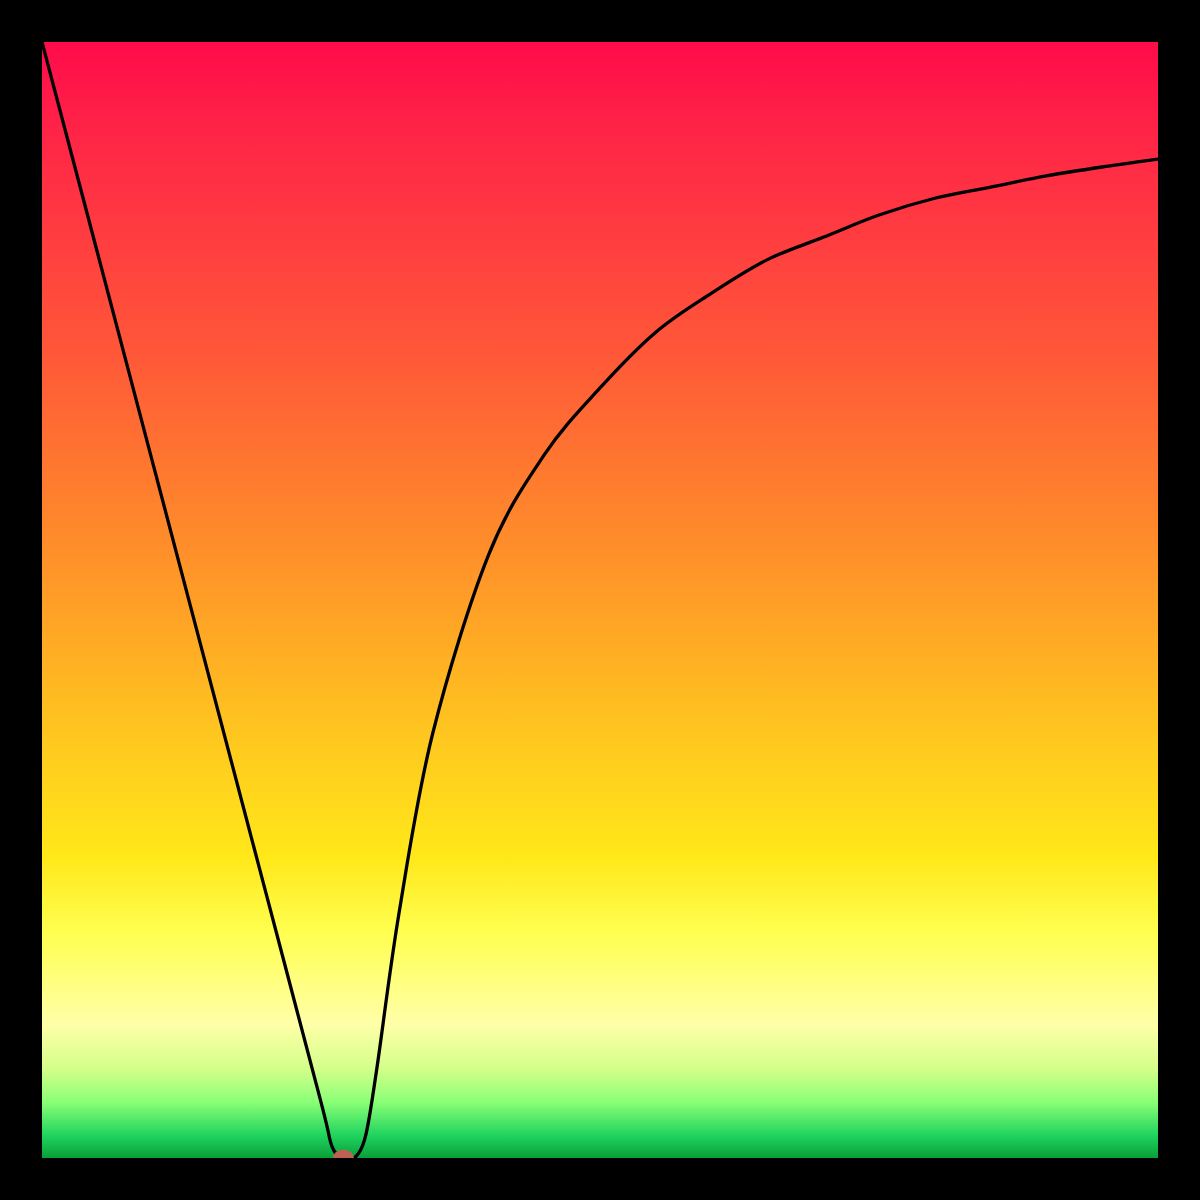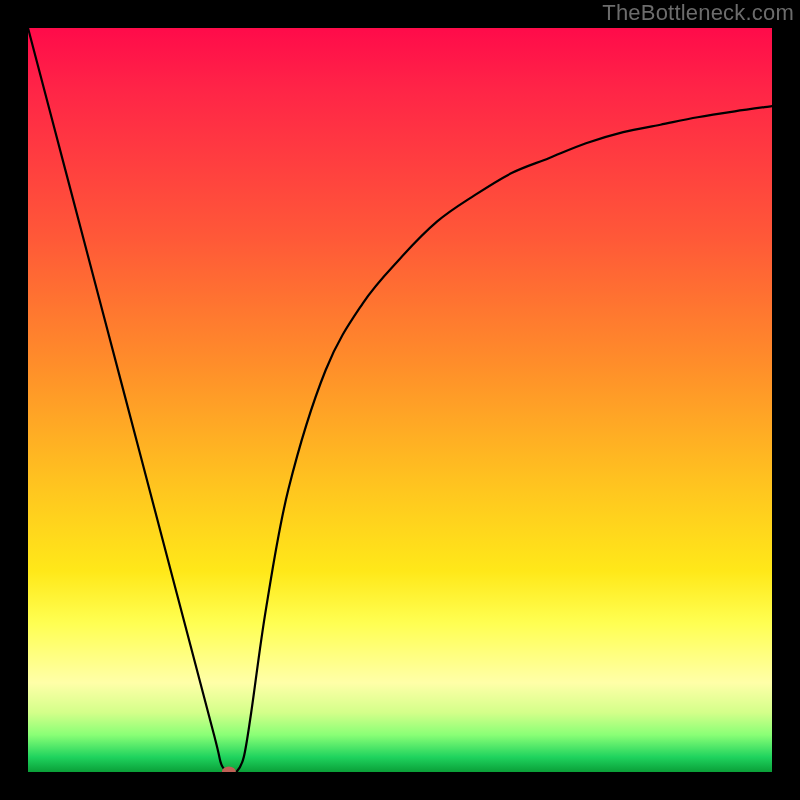--- a/index.html
+++ b/index.html
@@ -67,15 +67,14 @@
 
     <svg class="curve" viewBox="0 0 744 744" preserveAspectRatio="none">
 
       <path d="M0.00,0.00 C6.20,23.56 24.80,94.24 37.20,141.36 C49.60,188.48 62.00,235.60 74.40,282.72 C86.80,329.84 99.20,376.96 111.60,424.08 C124.00,471.20 136.40,518.32 148.80,565.44 C161.20,612.56 178.56,678.28 186.00,706.80 C193.44,735.32 190.96,730.36 193.44,736.56 C195.92,742.76 198.40,742.76 200.88,744.00 C203.36,745.24 205.84,746.48 208.32,744.00 C210.80,741.52 213.28,739.04 215.76,729.12 C218.24,719.20 219.48,709.28 223.20,684.48 C226.92,659.68 231.88,617.52 238.08,580.32 C244.28,543.12 250.48,500.96 260.40,461.28 C270.32,421.60 285.20,373.24 297.60,342.24 C310.00,311.24 322.40,293.88 334.80,275.28 C347.20,256.68 359.60,244.28 372.00,230.64 C384.40,217.00 396.80,203.98 409.20,193.44 C421.60,182.90 434.00,175.46 446.40,167.40 C458.80,159.34 471.20,151.28 483.60,145.08 C496.00,138.88 508.40,135.16 520.80,130.20 C533.20,125.24 545.60,119.66 558.00,115.32 C570.40,110.98 582.80,107.26 595.20,104.16 C607.60,101.06 620.00,99.20 632.40,96.72 C644.80,94.24 657.20,91.51 669.60,89.28 C682.00,87.05 694.40,85.19 706.80,83.33 C719.20,81.47 737.80,78.99 744.00,78.12" fill="none" stroke="#000000" stroke-width="2.2" stroke-linecap="round" stroke-linejoin="round"></path>
 
       <ellipse cx="200.88" cy="744.00" rx="7" ry="5.5" fill="#c06055"></ellipse>
     </svg>
 
   </div>
 
-  <div class="watermark">TheBottleneck.com</div>
 
 </div>
 
 </body></html>

